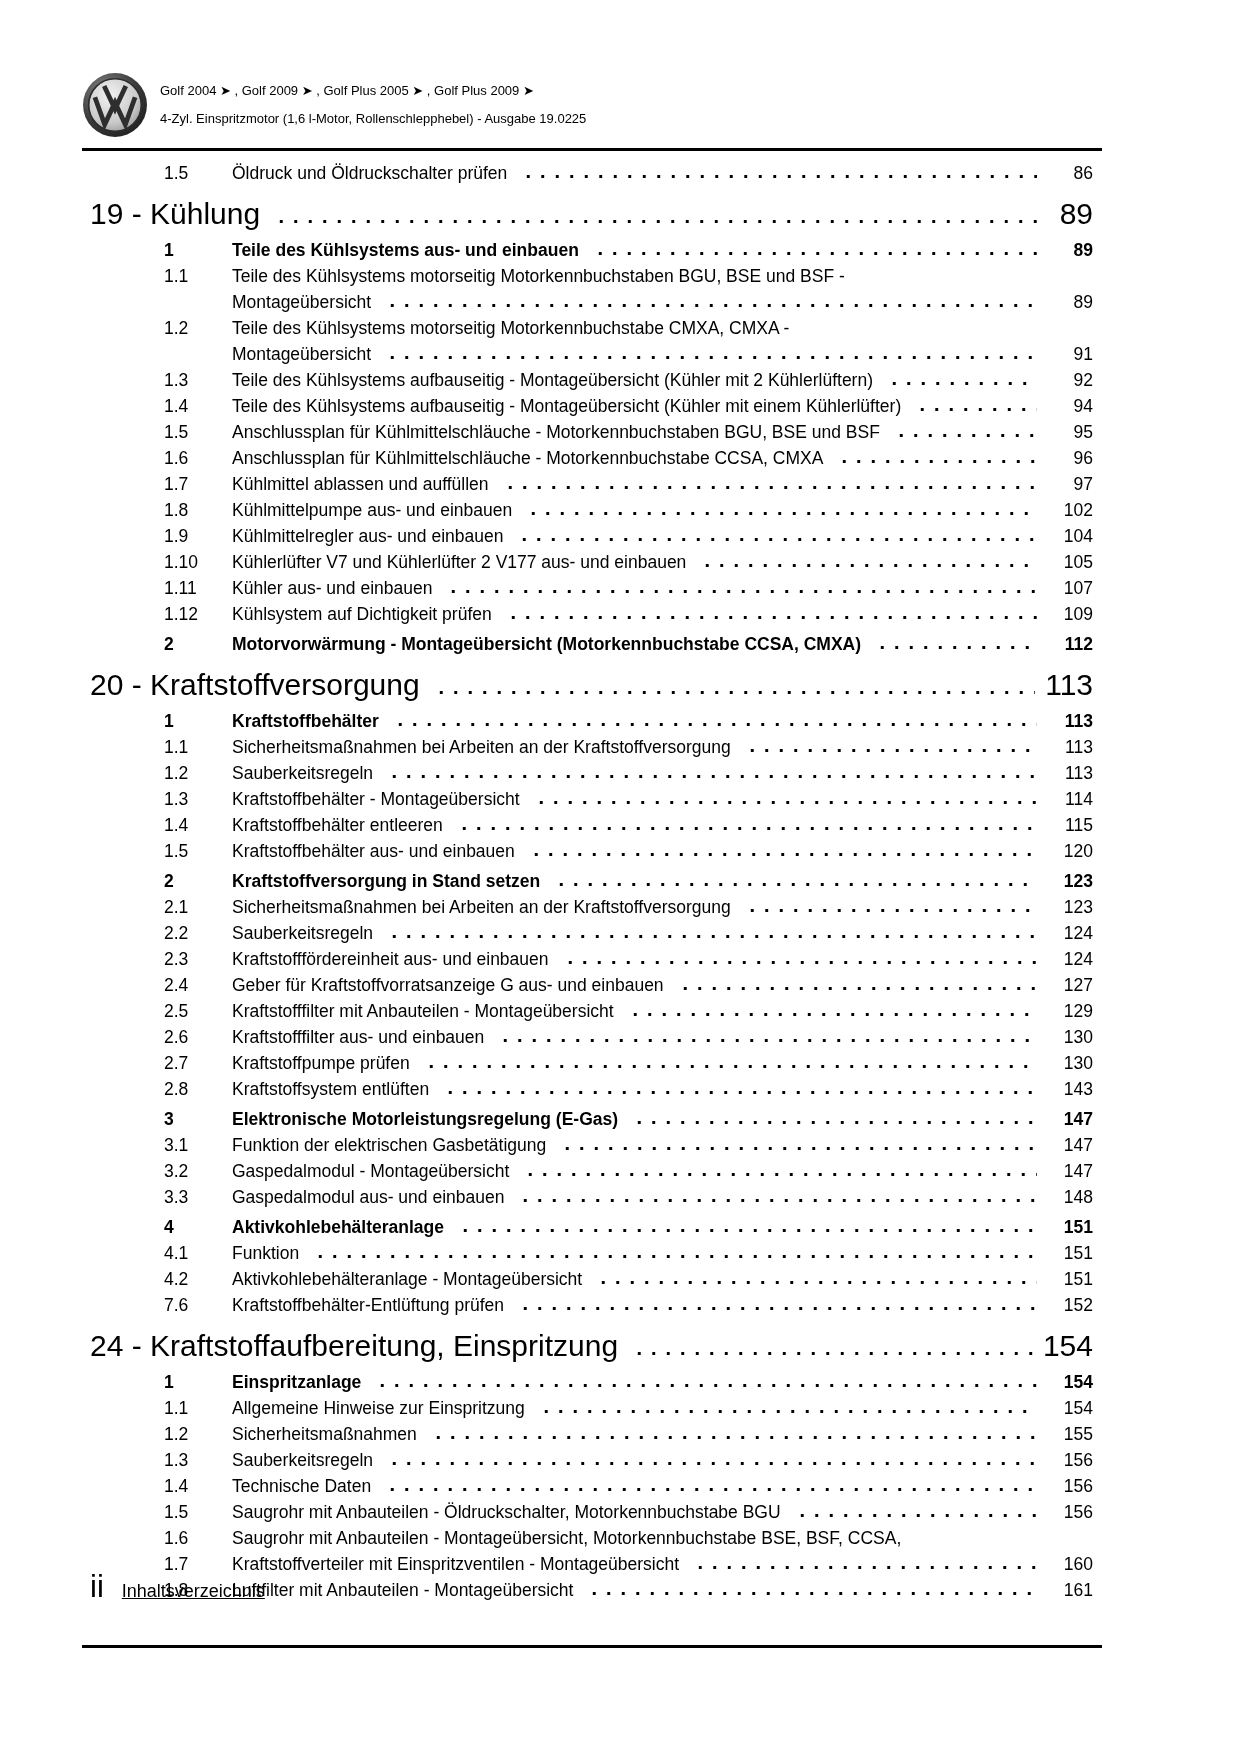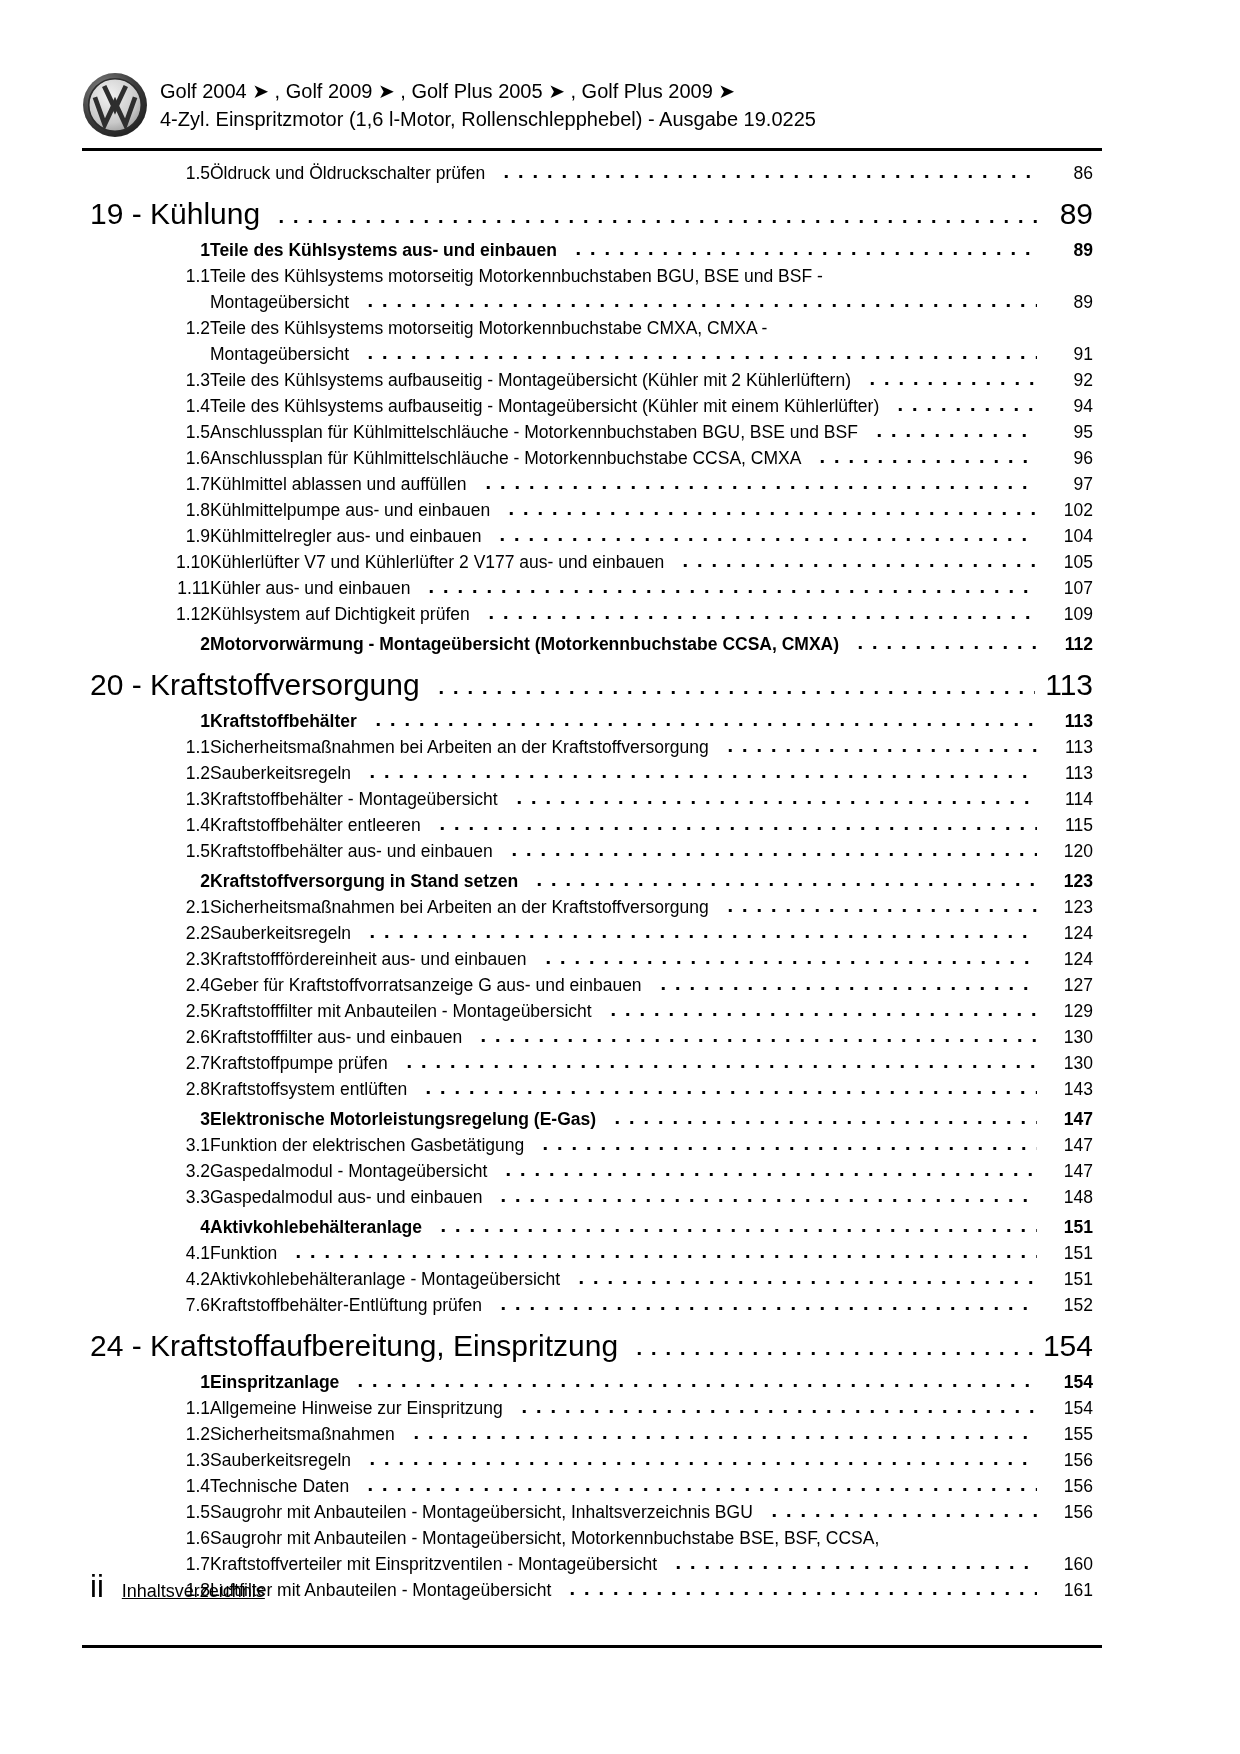--- a/index.html
+++ b/index.html
@@ -26,21 +26,21 @@
     display: flex;
     align-items: center;
   }
   .logo {
     flex: 0 0 66px;
     width: 66px;
     height: 66px;
   }
   .header-text {
     margin-left: 12px;
-    font-size: 20px;
+    font-size: 13px;
     line-height: 28px;
     white-space: nowrap;
   }
   .rule {
     position: absolute;
     left: 82px;
     width: 1020px;
     height: 3px;
     background: #000000;
   }
@@ -55,22 +55,21 @@
     width: 1003px;
   }
   .toc-row {
     display: flex;
     align-items: baseline;
     font-size: 17.5px;
     line-height: 26px;
   }
   .toc-row .num {
     flex: 0 0 68px;
-    margin-left: 52px;
-    text-align: right;
+    margin-left: 74px;
   }
   .toc-row .title {
     white-space: nowrap;
   }
   .toc-row .leader {
     flex: 1 1 auto;
     min-width: 16px;
     height: 5px;
     margin: 0 10px 0 14px;
     background-image: radial-gradient(circle, #000 1.6px, transparent 1.9px);
@@ -425,21 +424,21 @@
         <span class="pagenum">156</span>
       </div>
       <div class="toc-row sub">
         <span class="num">1.4</span>
         <span class="title">Technische Daten</span>
         <span class="leader"></span>
         <span class="pagenum">156</span>
       </div>
       <div class="toc-row sub">
         <span class="num">1.5</span>
-        <span class="title">Saugrohr mit Anbauteilen - Montageübersicht, Inhaltsverzeichnis BGU</span>
+        <span class="title">Saugrohr mit Anbauteilen - Öldruckschalter, Motorkennbuchstabe BGU</span>
         <span class="leader"></span>
         <span class="pagenum">156</span>
       </div>
       <div class="toc-row sub">
         <span class="num">1.6</span>
         <span class="title">Saugrohr mit Anbauteilen - Montageübersicht, Motorkennbuchstabe BSE, BSF, CCSA,</span>
       </div>
       <div class="toc-row sub">
         <span class="num">1.7</span>
         <span class="title">Kraftstoffverteiler mit Einspritzventilen - Montageübersicht</span>

